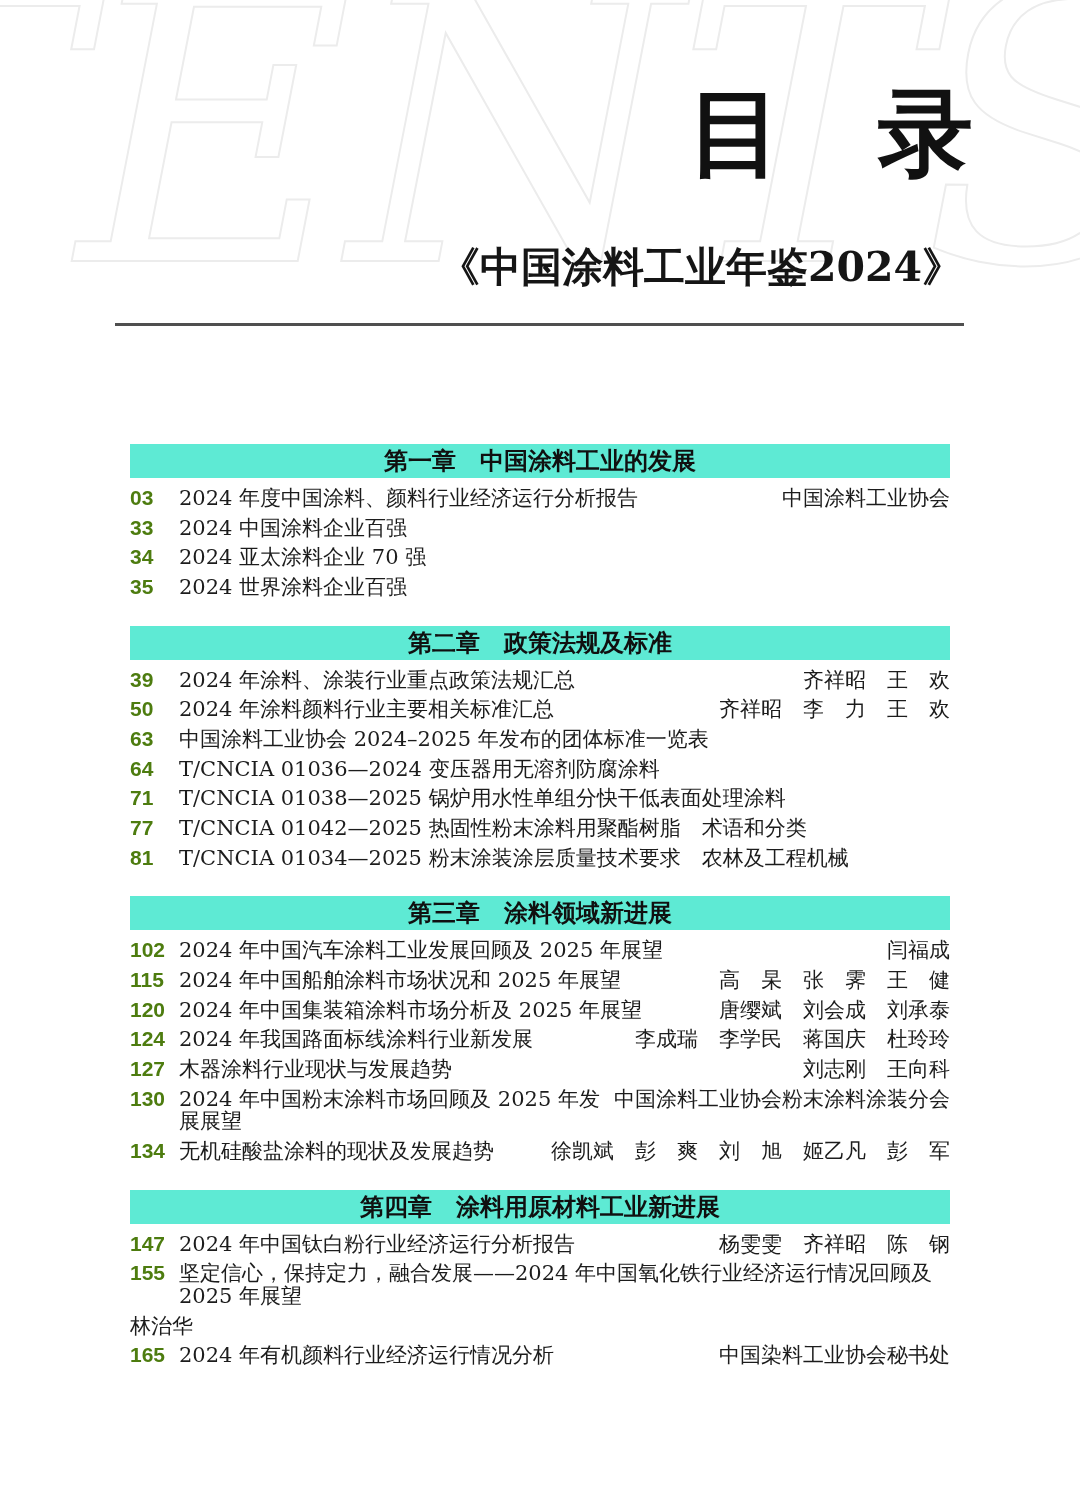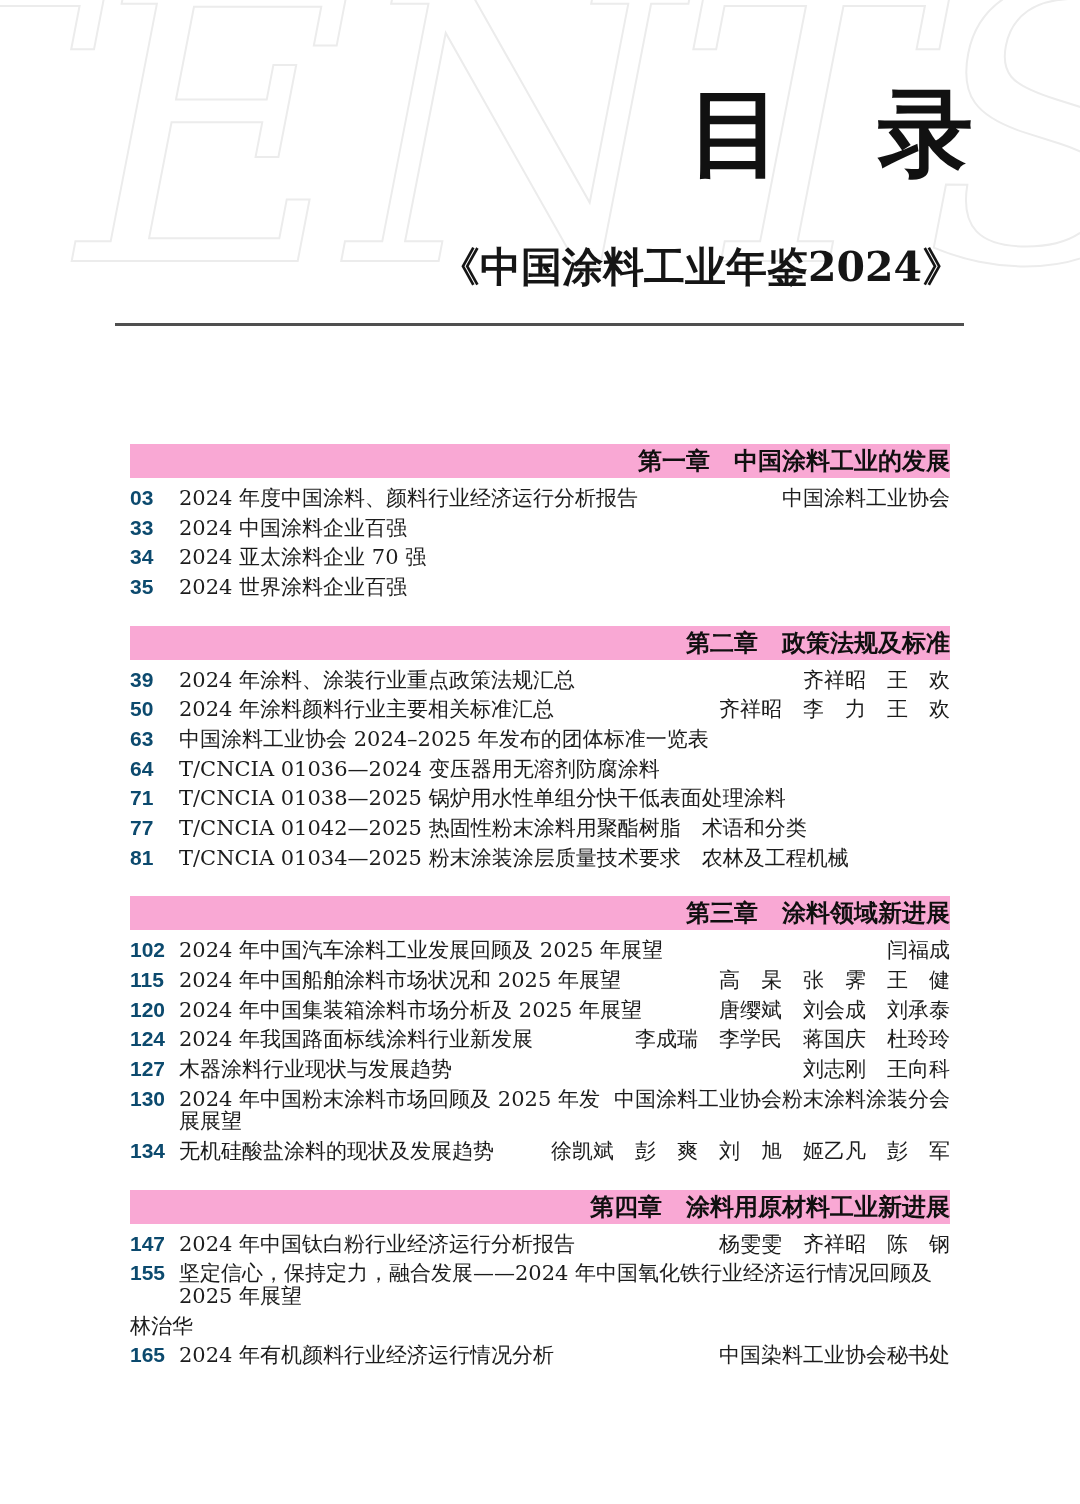--- a/index.html
+++ b/index.html
@@ -65,42 +65,42 @@
     position: absolute;
     top: 444px;
     left: 130px;
     width: 820px;
     z-index: 1;
   }
   .toc-section { margin-bottom: 23px; }
   .section-header {
     height: 34px;
     line-height: 34px;
-    background: #f9a8d4;
-    text-align: right;
+    background: #5eead4;
+    text-align: center;
     font-family: "Liberation Sans", sans-serif;
     font-weight: bold;
     font-size: 24px;
     color: #101010;
   }
   .rows { padding-top: 6px; }
   .row {
     display: flex;
     align-items: baseline;
     padding: 3px 0 4px 0;
     font-size: 21px;
     line-height: 1.08;
   }
   .pagenum {
     flex: none;
     width: 49px;
     font-family: "Liberation Sans", sans-serif;
     font-weight: bold;
     font-size: 21px;
-    color: #0c4a6e;
+    color: #4d7c0f;
   }
   .entry-title { flex: 1 1 auto; }
   .entry-authors {
     flex: none;
     margin-left: 10px;
     text-align: right;
     white-space: nowrap;
   }
   .row.author-only { }
   .row.author-only .entry-authors { margin-left: 0; }

